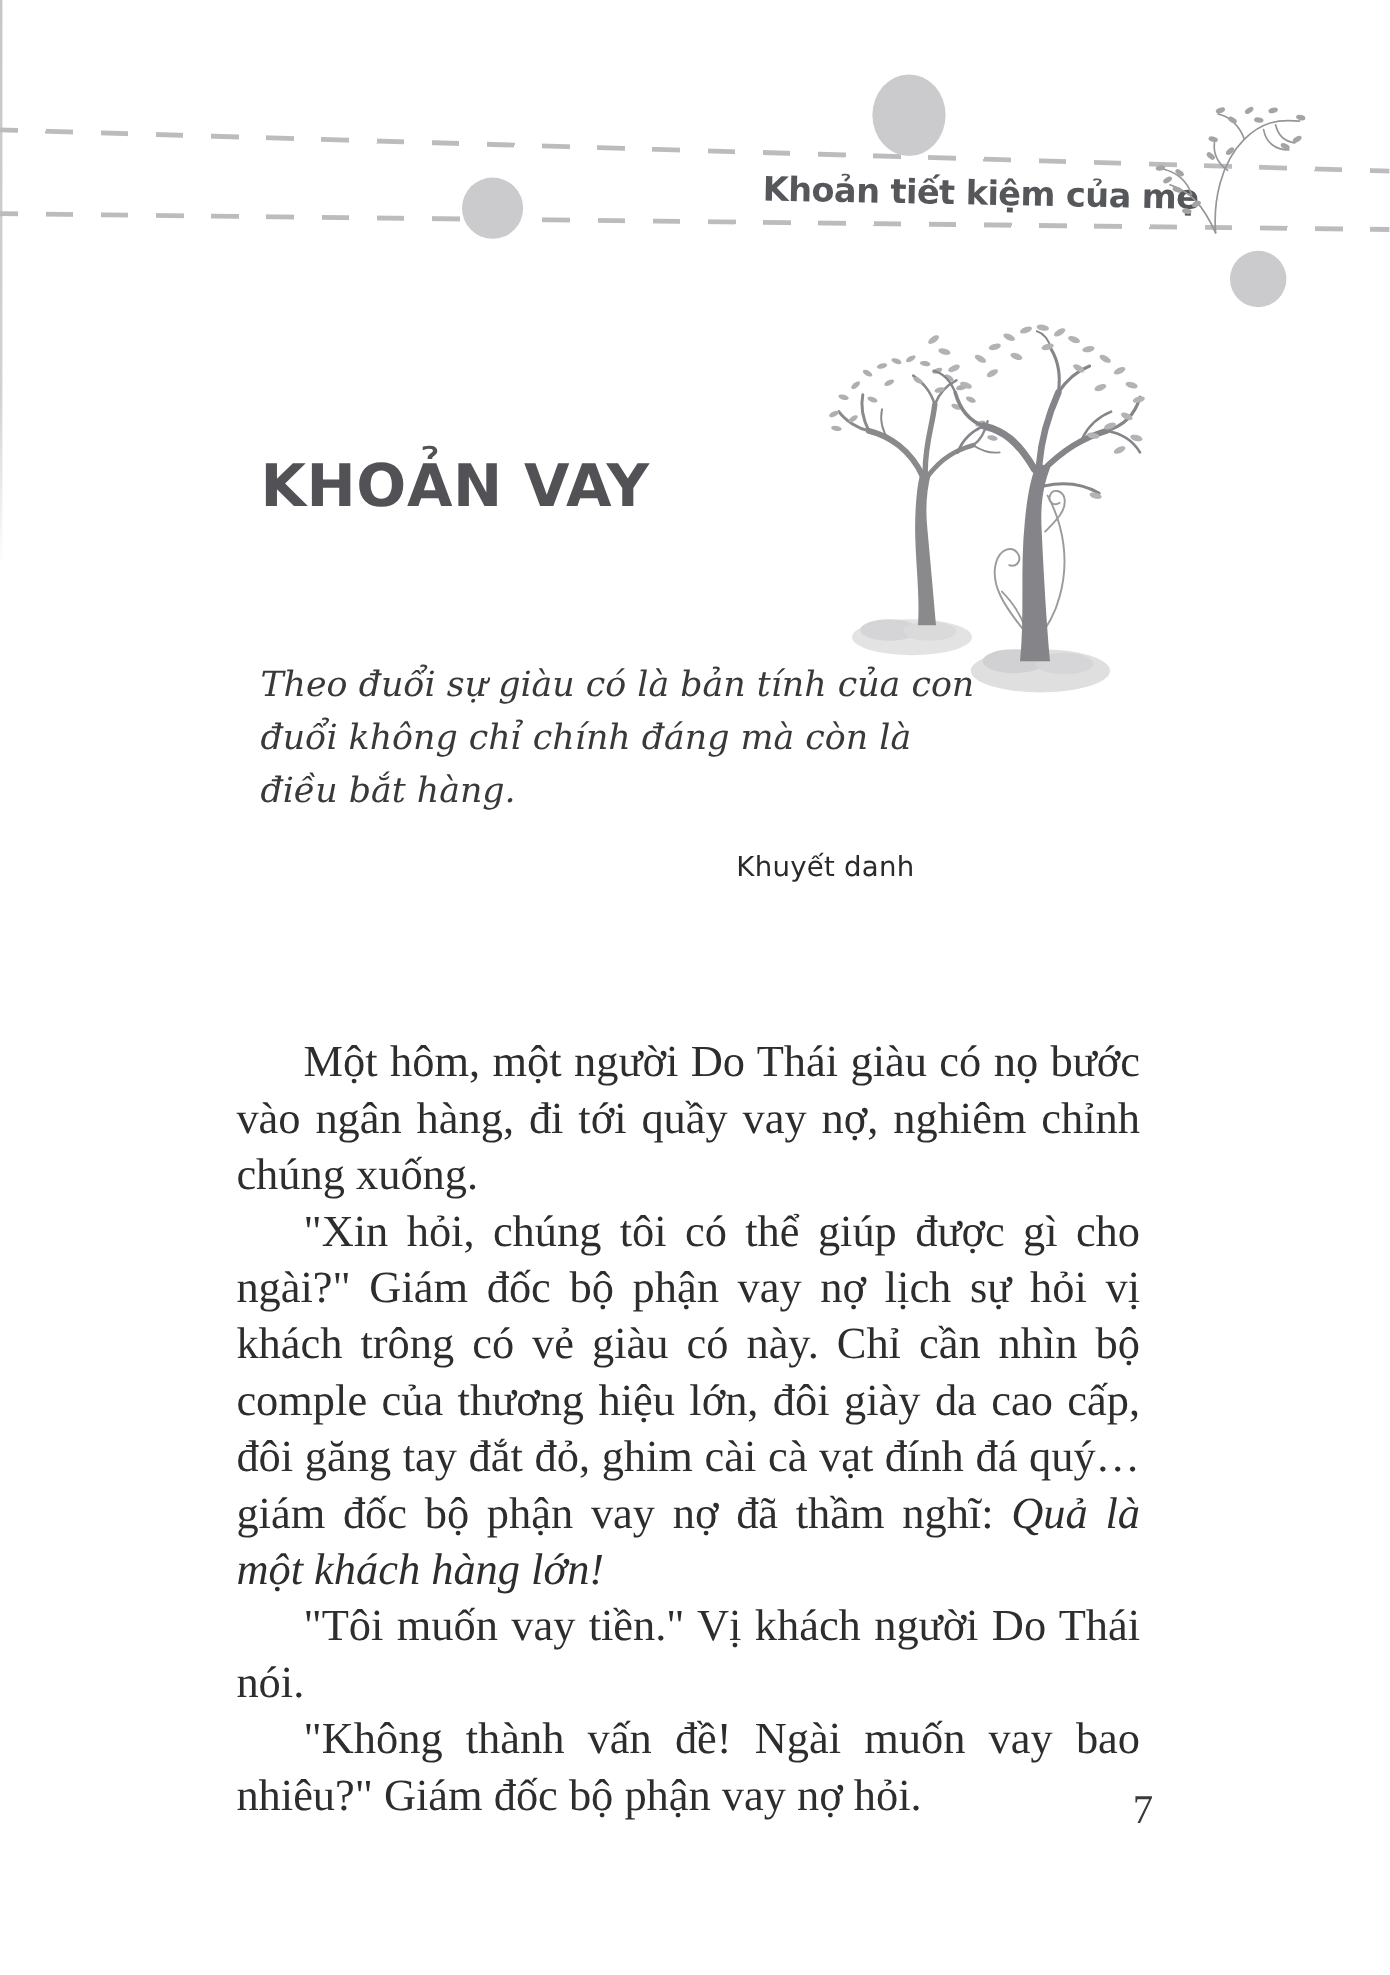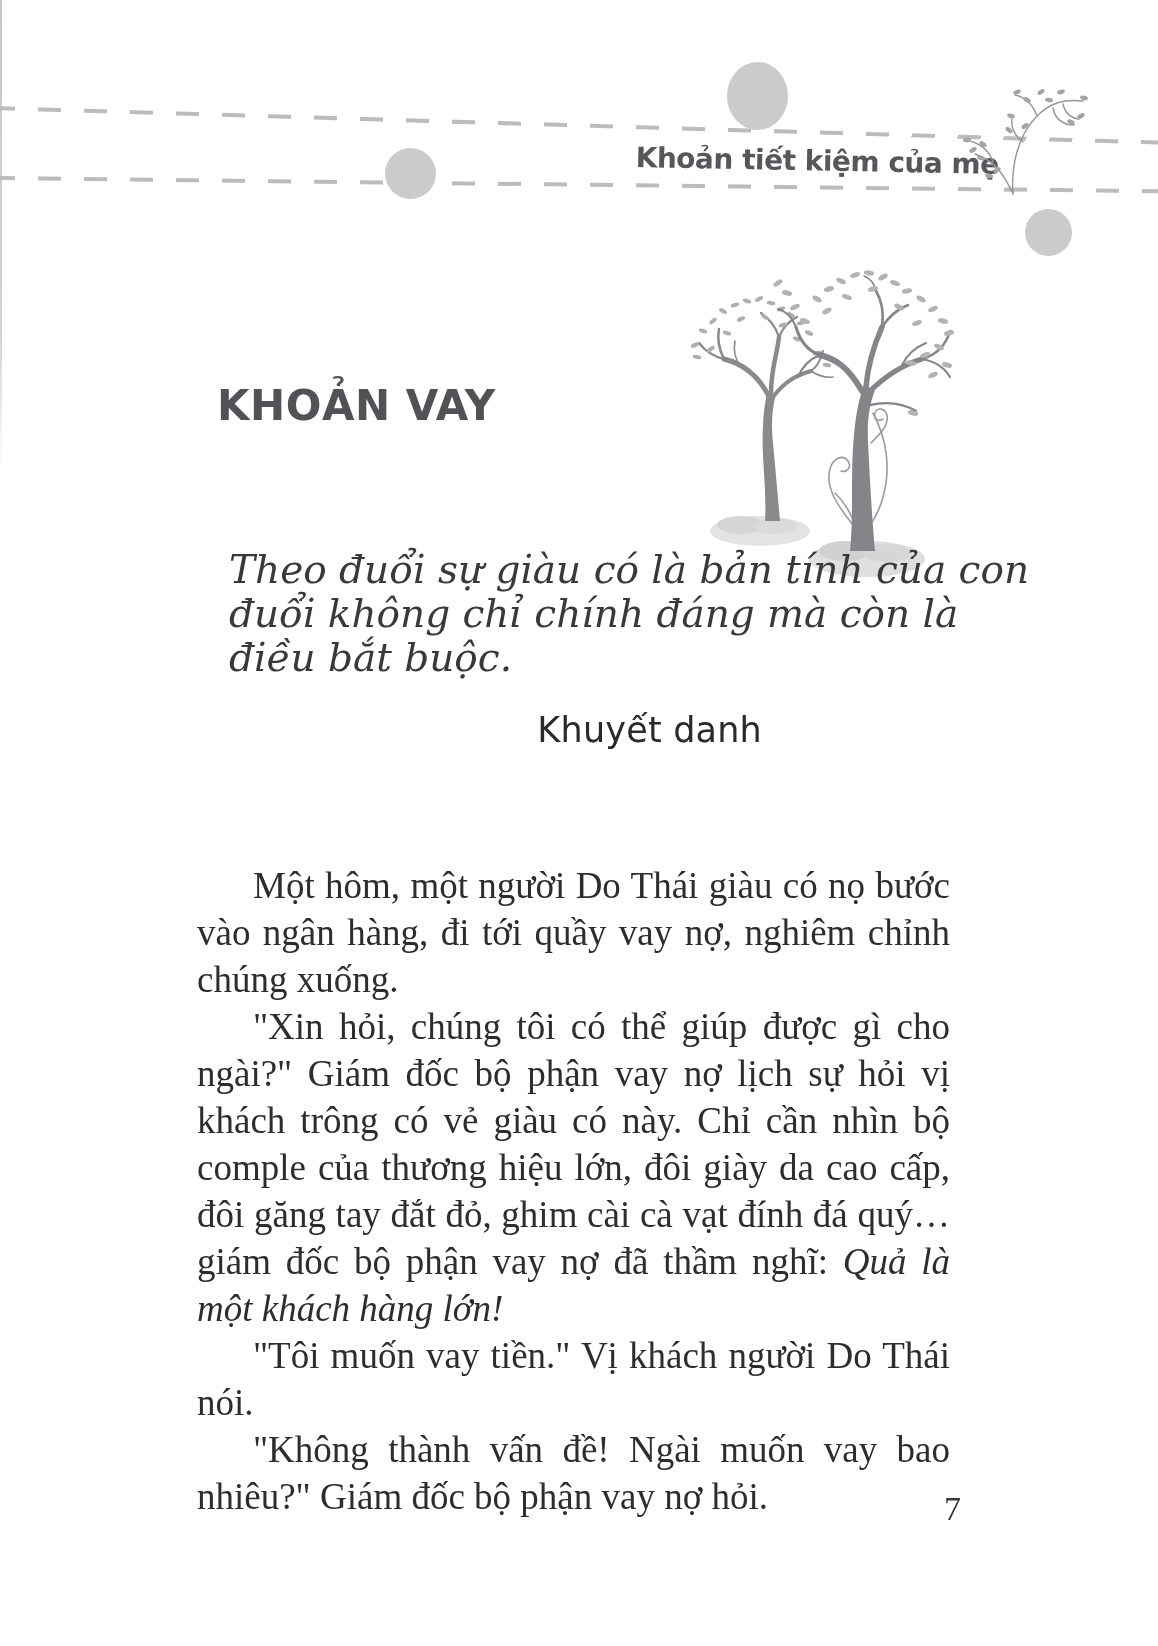--- a/index.html
+++ b/index.html
@@ -35,33 +35,33 @@
     font-weight:bold;font-size:28px;letter-spacing:-0.5px;
     color:#56575a;transform:rotate(1.1deg);transform-origin:0 0;
     white-space:nowrap;
   }
   .sprig{position:absolute;left:953px;top:78px;}
   .trees{position:absolute;left:675px;top:263px;}
   
   .chapter-title{
     position:absolute;left:217px;top:364px;
     font-family:"DejaVu Sans", sans-serif;
-    font-weight:bold;font-size:42px;line-height:84px;
+    font-weight:bold;font-size:49px;line-height:84px;
     letter-spacing:0.5px;color:#525256;white-space:nowrap;
   }
   
   .epigraph{
     position:absolute;left:217px;top:548px;
     font-family:"DejaVu Serif", serif;font-style:italic;
-    font-size:39px;line-height:44px;color:#39393b;white-space:nowrap;margin-left:12px;
+    font-size:29px;line-height:44px;color:#39393b;white-space:nowrap;
   }
   .attribution{
     position:absolute;left:205px;top:710px;width:557px;
     text-align:right;font-family:"DejaVu Sans", sans-serif;
-    font-size:35px;color:#2a2a2c;letter-spacing:0.2px;
+    font-size:23px;color:#2a2a2c;letter-spacing:0.2px;
   }
   
   .story{
     position:absolute;left:197px;top:862px;width:753px;
     font-family:"Liberation Serif", serif;
     font-size:37px;line-height:47px;color:#2d2d2f;
     text-align:justify;
   }
   .story p{margin:0;text-indent:56px;}
   .story em{font-style:italic;}
@@ -227,21 +227,21 @@
         <use href="#lf2" transform="translate(272,102) rotate(15)"></use>
         <use href="#lf2" transform="translate(258,112) rotate(-25)"></use>
         <use href="#lf2" transform="translate(238,150) rotate(15)"></use>
       </g>
     </g>
   </svg>
 
   <div class="epigraph">
     <div>Theo đuổi sự giàu có là bản tính của con</div>
     <div>đuổi không chỉ chính đáng mà còn là</div>
-    <div>điều bắt buộc.</div>
+    <div>điều bắt hàng.</div>
   </div>
   <div class="attribution">Khuyết danh</div>
 
   <div class="story">
     <p>Một hôm, một người Do Thái giàu có nọ bước vào ngân hàng, đi tới quầy vay nợ, nghiêm chỉnh chúng xuống.</p>
     <p><span>"Xin hỏi, chúng tôi có thể giúp được gì cho ngài?" Giám đốc bộ phận vay nợ lịch sự hỏi vị khách trông có vẻ giàu có này. Chỉ cần nhìn bộ comple của thương hiệu lớn, đôi giày da cao cấp, đôi găng tay đắt đỏ, ghim cài cà vạt đính đá quý… giám đốc bộ phận vay nợ đã thầm nghĩ: </span><em>Quả là một khách hàng lớn!</em></p>
     <p>"Tôi muốn vay tiền." Vị khách người Do Thái nói.</p>
     <p>"Không thành vấn đề! Ngài muốn vay bao nhiêu?" Giám đốc bộ phận vay nợ hỏi.</p>
   </div>
 

